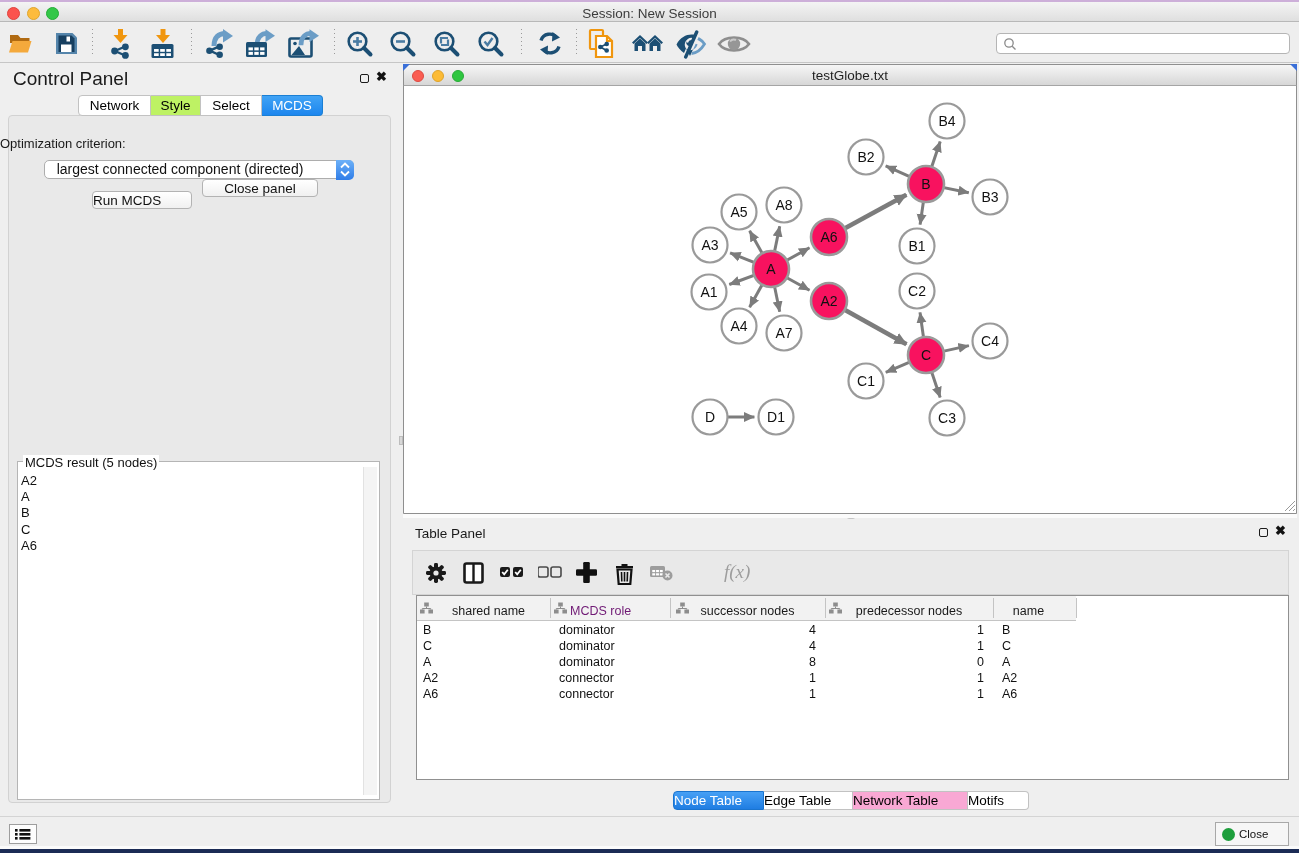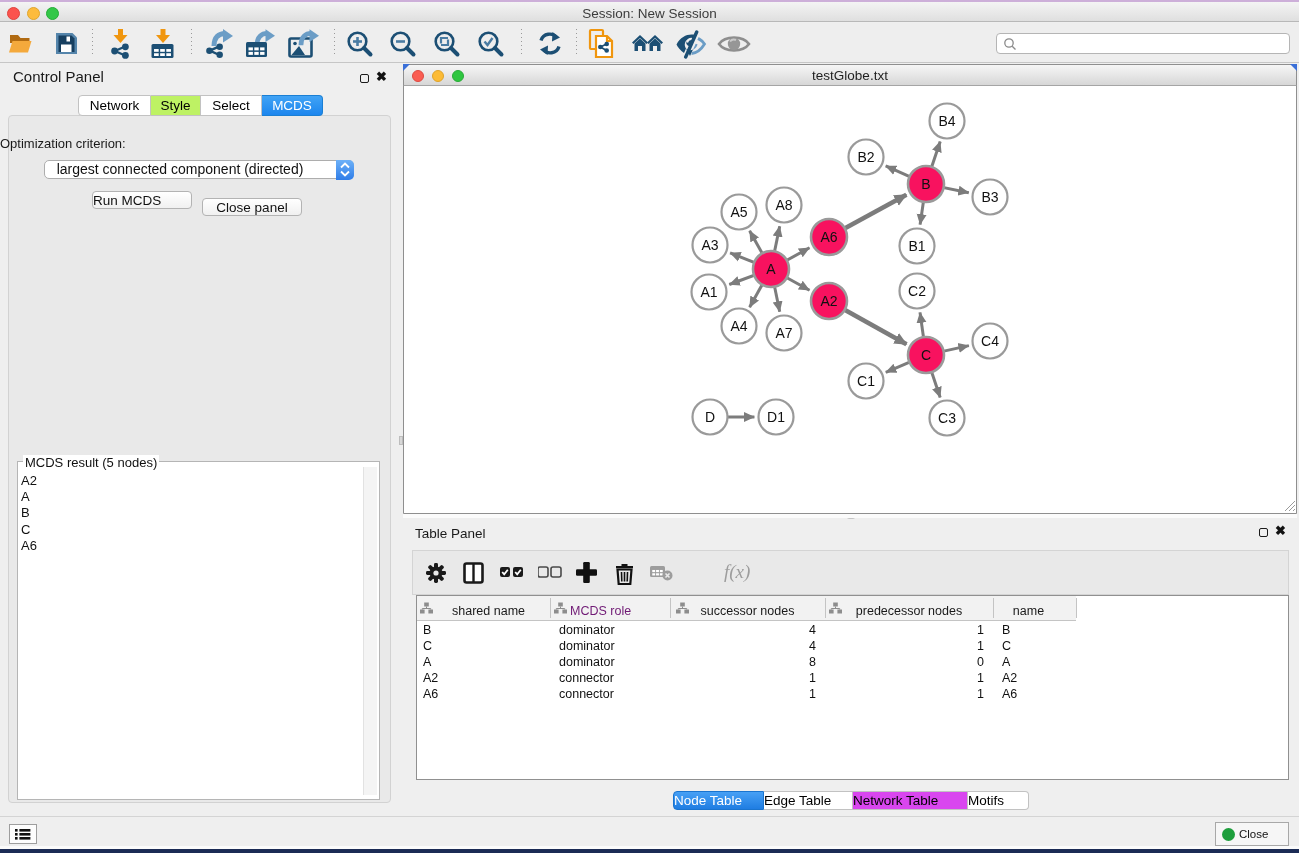--- a/index.html
+++ b/index.html
@@ -162,21 +162,21 @@
     <circle cx="17" cy="12" r="6.2" fill="#969696"></circle>
     <path d="M13,9.5 a5,5 0 0 1 6,-1.5" stroke="#c9c9c9" stroke-width="2" fill="none"></path>
   </svg>
 
 <div class="abs" style="left:996px;top:33px;width:294px;height:21px;background:#fff;border:1px solid #b5b5b5;border-radius:4px"></div>
 <svg class="abs" style="left:1003px;top:37px" width="14" height="14">
     <circle cx="6" cy="6" r="4.2" fill="none" stroke="#8a8a8a" stroke-width="1.3"></circle>
     <line x1="9.2" y1="9.2" x2="12.5" y2="12.5" stroke="#8a8a8a" stroke-width="1.3"></line>
   </svg>
 
-<div class="abs" style="left:13px;top:67.5px;font-size:15px;color:#1a1a1a">Control Panel</div>
+<div class="abs" style="left:13px;top:67.5px;font-size:19px;color:#1a1a1a">Control Panel</div>
 <div class="abs" style="left:360px;top:73.5px;width:9px;height:9px;border:1.6px solid #1a1a1a;border-radius:2px"></div>
 <div class="abs" style="left:376px;top:69px;font-size:13px;font-weight:bold;color:#111">✖</div>
 
 <div class="abs" style="left:8px;top:115px;width:383px;height:688px;background:#e9e9e9;border:1px solid #d2d2d2;border-radius:4px"></div>
 
 <div class="abs" style="left:78px;top:94.5px;width:245px;height:21px;display:flex;font-size:13.5px;text-align:center">
 <div style="width:73px;background:#fff;border:1px solid #c2c2c2;border-radius:4px 0 0 4px;line-height:19px">Network</div>
 <div style="width:50px;background:#bef264;border:1px solid #c2c2c2;border-left:none;line-height:19px">Style</div>
 <div style="width:61px;background:#fff;border:1px solid #c2c2c2;border-left:none;line-height:19px">Select</div>
 <div style="width:61px;background:linear-gradient(#41a3f5,#1c86ee);border:1px solid #1a7fd4;border-left:none;border-radius:0 4px 4px 0;line-height:19px;color:#fff">MCDS</div>
@@ -185,21 +185,21 @@
 
 <div class="abs" style="left:44px;top:160px;width:310px;height:19px;background:#fff;border:1px solid #adadad;border-radius:5px"></div>
 <div class="abs" style="left:44px;top:160px;width:272px;height:19px;text-align:center;font-size:14px;line-height:19px;color:#111">largest connected component (directed)</div>
 <div class="abs" style="left:336px;top:159.5px;width:18px;height:20px;background:linear-gradient(#6db1f8,#2f7de8);border-radius:0 5px 5px 0"></div>
 <svg class="abs" style="left:339px;top:162px" width="12" height="15">
     <path d="M2,5.5 L6,1.5 L10,5.5" fill="none" stroke="#fff" stroke-width="1.8"></path>
     <path d="M2,9.5 L6,13.5 L10,9.5" fill="none" stroke="#fff" stroke-width="1.8"></path>
   </svg>
 
 <div class="abs" style="left:92px;top:190.5px;width:100px;height:18px;background:linear-gradient(#ffffff,#f0f0f0);border:1px solid #b3b3b3;border-radius:4px;text-align:left;font-size:13.5px;line-height:17px;color:#111">Run MCDS</div>
-<div class="abs" style="left:202px;top:198px;width:100px;height:18px;background:linear-gradient(#ffffff,#f0f0f0);border:1px solid #b3b3b3;border-radius:4px;text-align:center;font-size:13.5px;line-height:17px;color:#111">Close panel</div>
+<div class="abs" style="left:202px;top:179px;width:116px;height:18px;background:linear-gradient(#ffffff,#f0f0f0);border:1px solid #b3b3b3;border-radius:4px;text-align:center;font-size:13.5px;line-height:17px;color:#111">Close panel</div>
 
 <div class="abs" style="left:17px;top:461px;width:363px;height:339px;background:#fff;border:1px solid #b5b5b5"></div>
 <div class="abs" style="left:23px;top:455px;font-size:13px;color:#111;background:#fff;padding:0 2px">MCDS result (5 nodes)</div>
 <div class="abs" style="left:363px;top:467px;width:14px;height:328px;background:#f4f4f4;border-left:1px solid #e2e2e2"></div>
 <div class="abs" style="left:21px;top:473px;font-size:13px;line-height:16.2px;color:#111">A2<br>A<br>B<br>C<br>A6</div>
 
 <div class="abs" style="left:398.5px;top:436px;width:4px;height:9px;background:#d8d8d8;border:0.5px solid #bdbdbd"></div>
 <div class="abs" style="left:847px;top:514px;width:7.5px;height:4.5px;background:#e3e3e3;border:0.5px solid #c5c5c5;border-radius:1.5px"></div>
 
 <div class="abs" style="left:403px;top:63.5px;width:894px;height:450px;background:#fff;border:1px solid #8f8f8f;border-radius:5px 5px 0 0"></div>
@@ -393,21 +393,21 @@
 <div class="abs hdr" style="left:988px;top:604px;width:81px;text-align:center;font-size:12.5px;color:#1a1a1a">name</div>
 <div class="abs" style="left:423px;top:622px;font-size:12.5px;line-height:16px;color:#111">B<br>C<br>A<br>A2<br>A6</div>
 <div class="abs" style="left:559px;top:622px;font-size:12.5px;line-height:16px;color:#111">dominator<br>dominator<br>dominator<br>connector<br>connector</div>
 <div class="abs" style="left:716px;top:622px;width:100px;text-align:right;font-size:12.5px;line-height:16px;color:#111">4<br>4<br>8<br>1<br>1</div>
 <div class="abs" style="left:884px;top:622px;width:100px;text-align:right;font-size:12.5px;line-height:16px;color:#111">1<br>1<br>0<br>1<br>1</div>
 <div class="abs" style="left:1002px;top:622px;font-size:12.5px;line-height:16px;color:#111">B<br>C<br>A<br>A2<br>A6</div>
 
 <div class="abs" style="left:673px;top:790.5px;height:19px;display:flex;font-size:13.5px;text-align:left">
 <div style="width:91px;background:linear-gradient(#47a0f5,#1f7de2);border:1px solid #1a74cf;border-radius:4px 0 0 4px;line-height:17px;color:#fff">Node Table</div>
 <div style="width:89px;background:#fff;border:1px solid #c2c2c2;border-left:none;line-height:17px">Edge Table</div>
-<div style="width:115px;background:#d946ef;border:1px solid #c2c2c2;border-left:none;line-height:17px">Network Table</div>
+<div style="width:115px;background:#f9a8d4;border:1px solid #c2c2c2;border-left:none;line-height:17px">Network Table</div>
 <div style="width:61px;background:#fff;border:1px solid #c2c2c2;border-left:none;border-radius:0 4px 4px 0;line-height:17px">Motifs</div>
 </div>
 
 <div class="abs" style="left:0;top:816px;width:1299px;height:1px;background:#d4d4d4"></div>
 <div class="abs" style="left:9px;top:824px;width:27.5px;height:19.5px;background:#fdfdfd;border:1px solid #9e9e9e"></div>
 <svg class="abs" style="left:15px;top:828.5px" width="16" height="11">
     <g fill="#111">
       <rect x="0" y="0" width="2.6" height="2.6"></rect>
       <rect x="0" y="4" width="2.6" height="2.6"></rect>
       <rect x="0" y="8" width="2.6" height="2.6"></rect>

